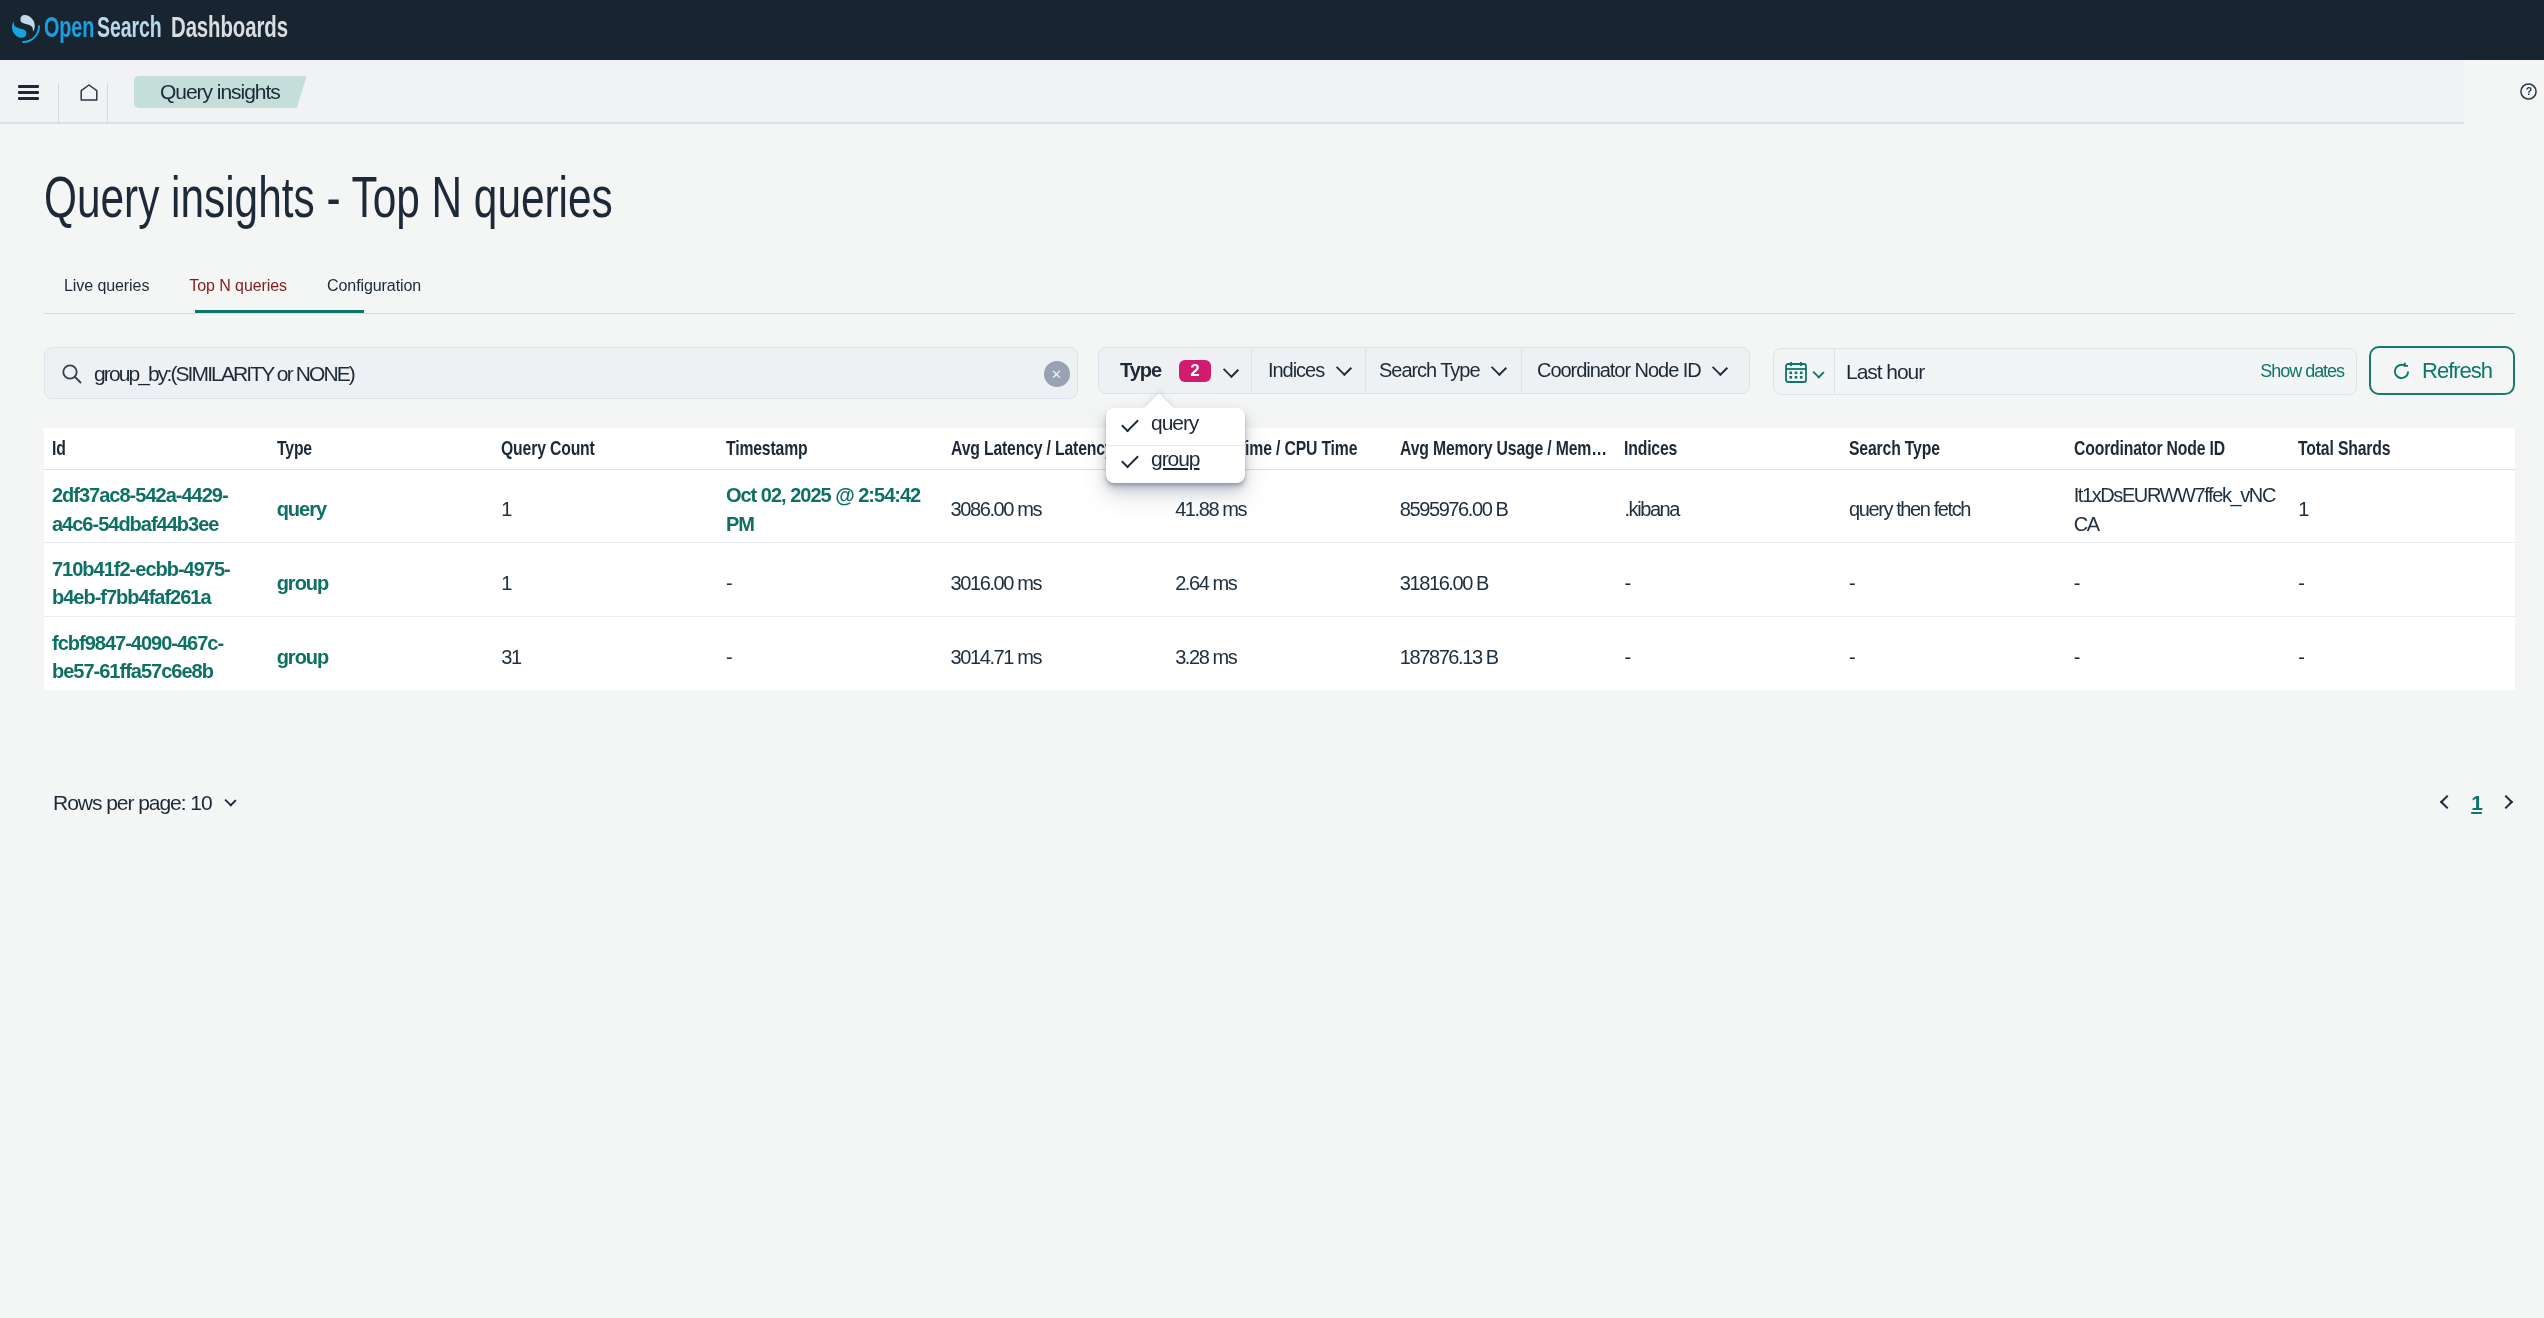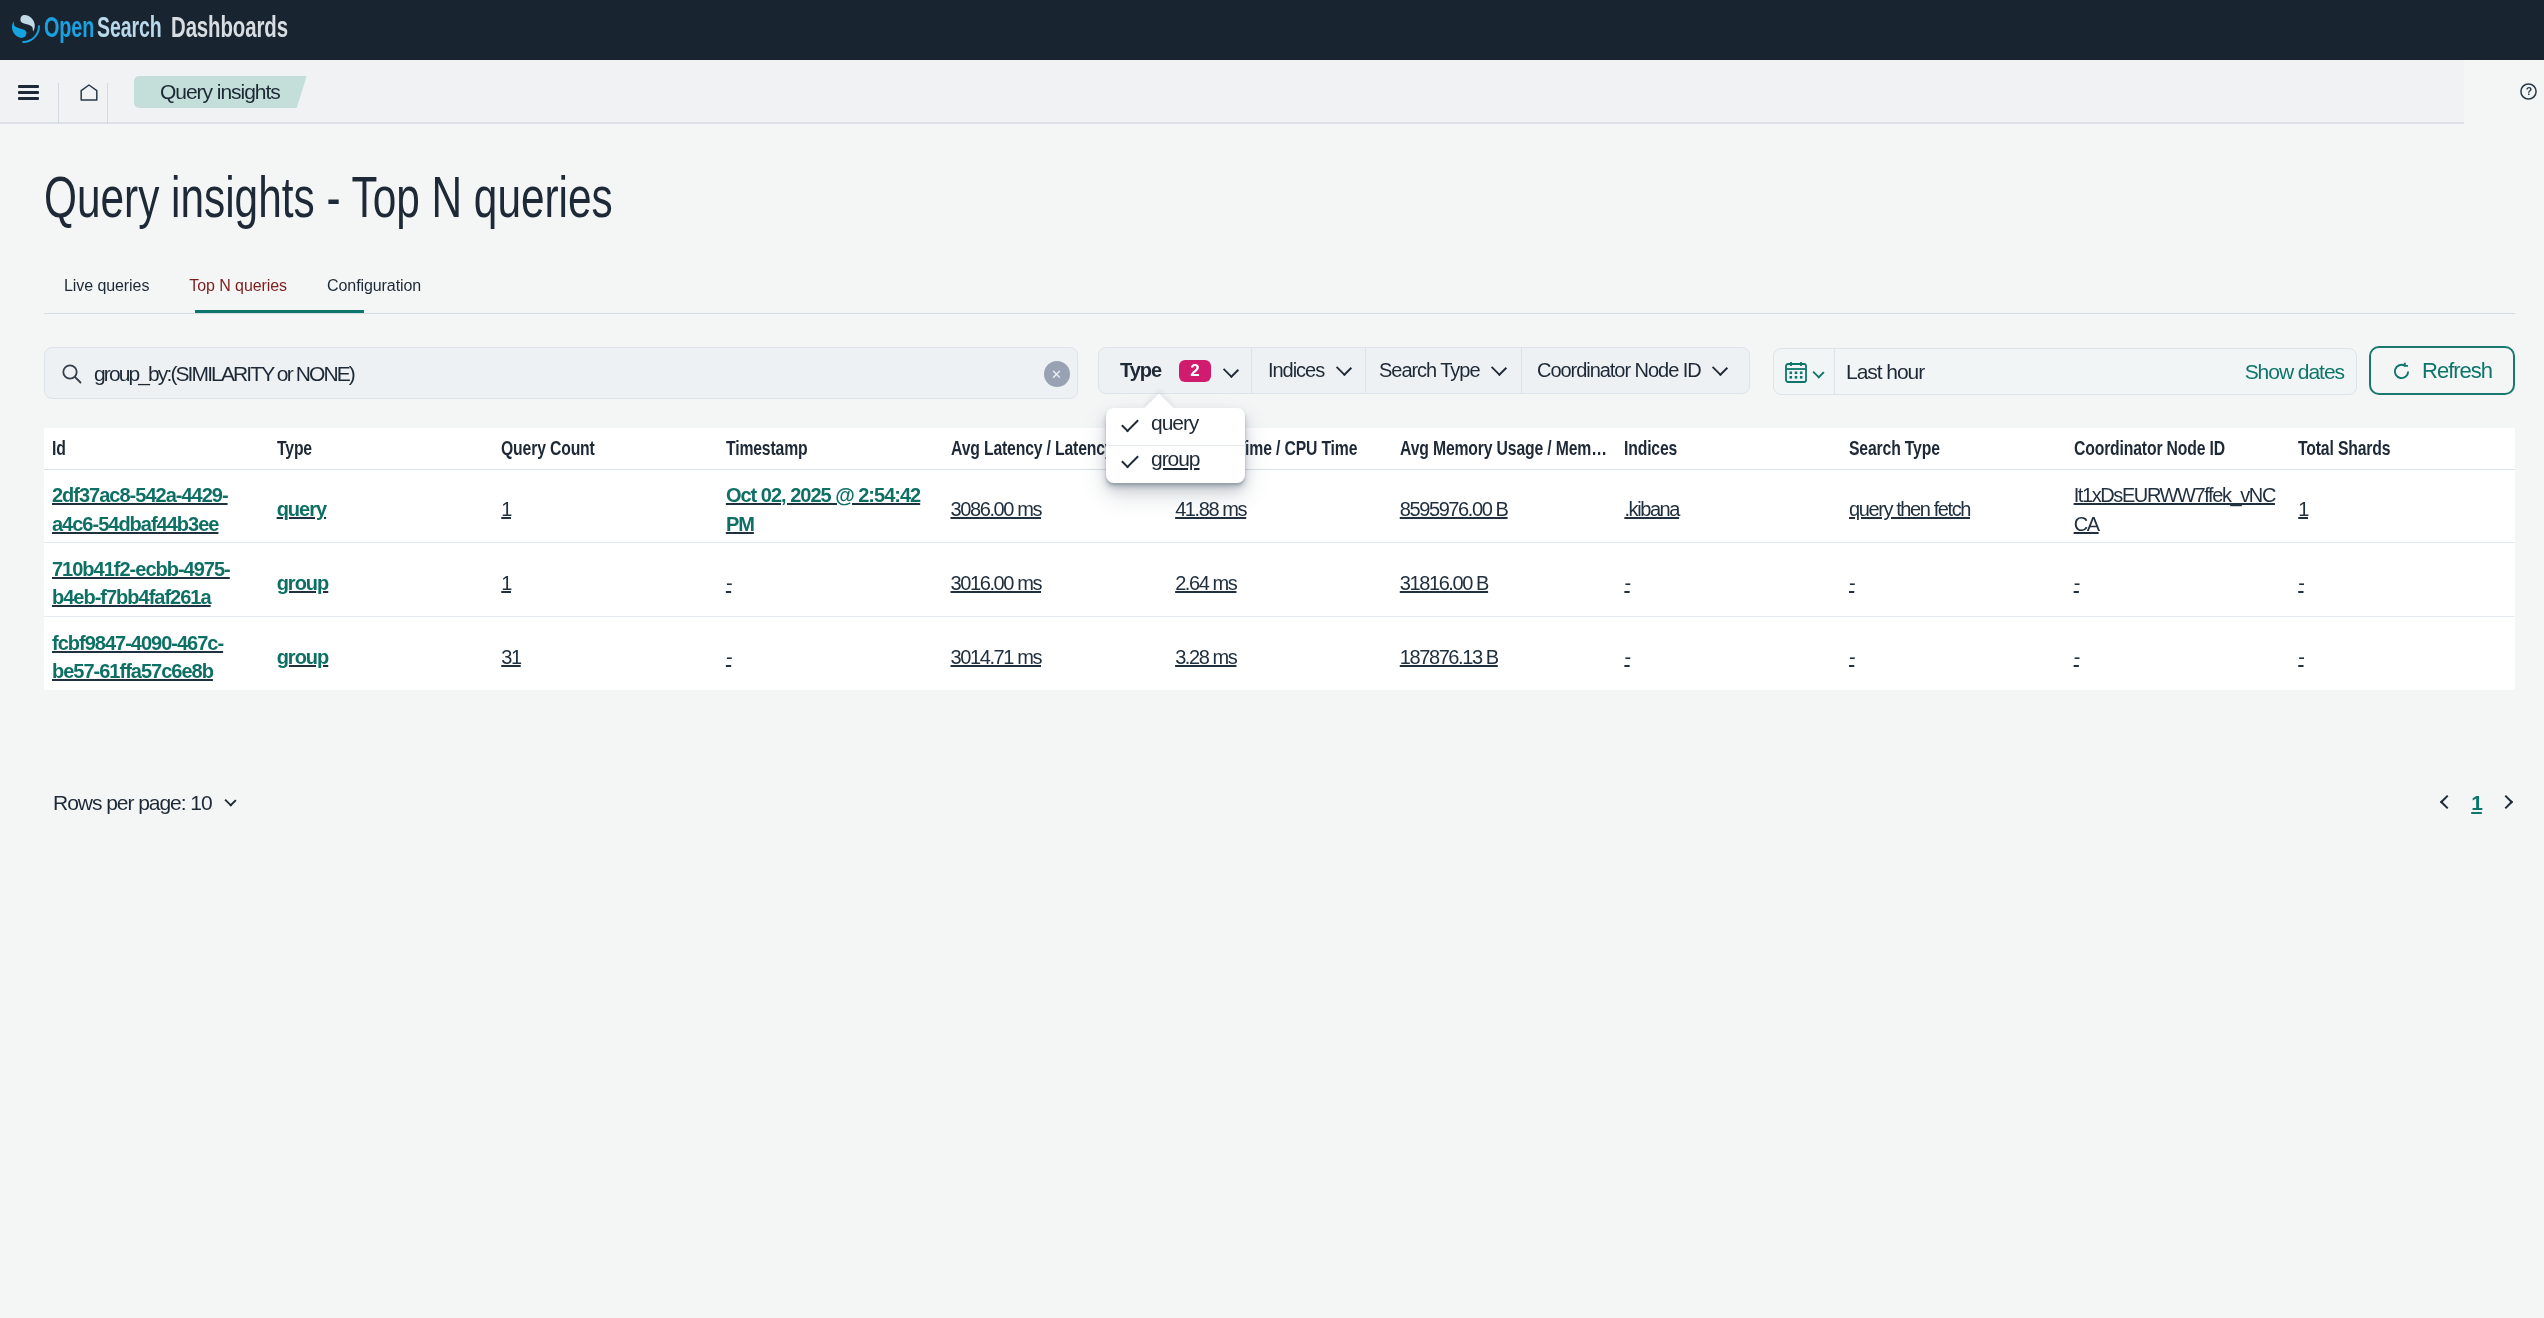--- a/index.html
+++ b/index.html
@@ -75,30 +75,30 @@
   font-size:17px; font-weight:bold; width:32px; height:22px; line-height:22px;
   text-align:center; vertical-align:1px; letter-spacing:0;
 }
 .chev { display:inline-block; width:12px; height:12px; border-right:2.4px solid #1d2936; border-bottom:2.4px solid #1d2936; transform:rotate(45deg) scaleY(0.9); vertical-align:3px; }
 .datebox {
   position:absolute; left:1773px; top:348px; width:584px; height:47px;
   background:#f2f5f6; border:1px solid #dde3e9; border-radius:8px;
 }
 .datesep { position:absolute; left:60px; top:0; width:1px; height:45px; background:#dde3e9; }
 .lasthour { position:absolute; left:72px; top:0; line-height:45px; font-size:21px; color:#1d2936; }
-.showdates { position:absolute; right:12px; top:0; line-height:45px; font-size:21px; color:#0d756a; }
+.showdates { position:absolute; right:12px; top:0; line-height:45px; font-size:18px; color:#0d756a; }
 .refreshbtn {
   position:absolute; left:2369px; top:346px; width:146px; height:49px;
   border:2px solid #19796f; border-radius:10px; color:#0d756a;
   font-size:22px; line-height:45px; text-align:center;
 }
 
 .tablewrap { position:absolute; left:44px; top:428px; width:2471px; background:#fff; }
 table { border-collapse:collapse; table-layout:fixed; width:2471px; }
-th, td { width:224.64px; text-align:left; vertical-align:middle; padding:0 16px 0 8px; overflow:hidden; white-space:nowrap;text-decoration:underline; }
+th, td { width:224.64px; text-align:left; vertical-align:middle; padding:0 16px 0 8px; overflow:hidden; white-space:nowrap; }
 td { padding-top:7px; }
 th { font-size:21px; font-weight:bold; height:41px; border-bottom:1px solid #d9e0e6; letter-spacing:-0.01em; }
 .hx { display:inline-block; transform:scaleX(0.75); transform-origin:0 50%; }
 td { font-size:20px; height:73.5px; line-height:30px; border-bottom:1px solid #e6ebf1; color:#20303f; letter-spacing:-0.07em; }
 tr:last-child td { border-bottom:none; }
 .lnk { color:#0e7065; font-weight:bold; letter-spacing:-0.05em; }
 td .l2 { line-height:28.5px; position:relative; top:0.5px; }
 
 .rowsper { position:absolute; left:53px; top:791px; font-size:21px; color:#1d2936; }
 .pagright { position:absolute; left:2442px; top:791px; font-size:21px; }

